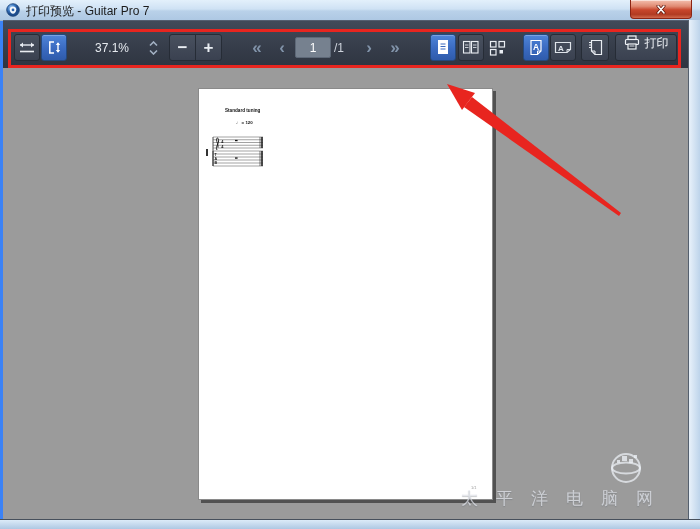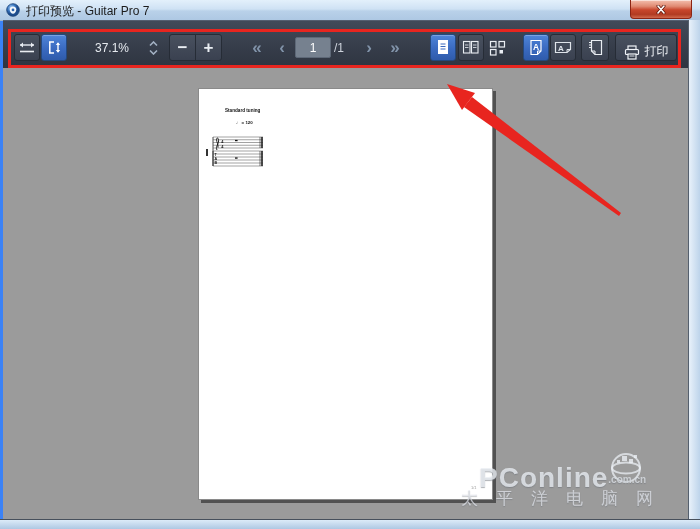--- a/index.html
+++ b/index.html
@@ -38,21 +38,21 @@
     color:#e6eaef;font-size:12px;display:flex;align-items:center;justify-content:center;cursor:default;}
   .spinner{position:absolute;left:142px;top:13px;width:16px;height:27px;
     display:flex;flex-direction:column;align-items:center;justify-content:center;gap:2px;cursor:pointer;}
   .page-input{position:absolute;left:292px;top:16px;width:36px;height:21px;box-sizing:border-box;
     background:#76818f;border:1px solid #5d6877;border-radius:2px;color:#fff;
     font-size:12px;text-align:center;font-family:"Liberation Sans",sans-serif;}
   .page-total{position:absolute;left:331px;top:13px;height:27px;display:flex;align-items:center;
     color:#cdd3db;font-size:12px;}
   .print-btn{position:absolute;left:612px;top:13px;width:62px;height:27px;box-sizing:border-box;
     background:linear-gradient(#49515f,#3a4150);border:1px solid #262c36;border-radius:3px;
-    display:flex;align-items:flex-end;justify-content:center;gap:5px;cursor:pointer;}
+    display:flex;align-items:flex-start;justify-content:center;gap:5px;cursor:pointer;}
   .print-label{color:#f0f3f7;font-size:12px;}
 
   
   .content{position:absolute;left:3px;top:68px;width:685px;height:451px;background:#9b9b9b;overflow:hidden;}
   .rightborder{position:absolute;left:688px;top:20px;width:12px;height:499px;
     background:linear-gradient(90deg,#e8f1fa,#b9d1e9);border-left:1px solid #55606e;}
   .bottomborder{position:absolute;left:0;top:519px;width:700px;height:10px;
     background:linear-gradient(#dcebf8,#a9c4e0);border-top:1px solid #47505c;}
 
   .page{position:absolute;left:195px;top:20px;width:295px;height:412px;background:#ffffff;
@@ -256,21 +256,20 @@
           <ellipse cx="22" cy="18" rx="14" ry="5.5"></ellipse>
         </g>
         <g fill="rgba(235,239,244,.8)">
           <rect x="18" y="6" width="5" height="5"></rect>
           <rect x="25" y="9" width="4" height="4"></rect>
           <rect x="30" y="5" width="3" height="3"></rect>
           <rect x="13" y="10" width="3" height="3"></rect>
         </g>
       </svg>
     </span>
-    <span class="wm-brand"><span>PConline</span><span class="wm-suffix">.com.cn</span></span>
     <span class="wm-caption">太平洋电脑网</span>
   </div>
 
   <div class="rightborder"></div>
   <div class="bottomborder"></div>
 
   <svg class="overlay" viewBox="0 0 700 529">
     <polygon points="619,216 621,213 472,97 464,107" fill="#e8251f"></polygon>
     <polygon points="447,84 475,93 462,110" fill="#e8251f"></polygon>
   </svg>

